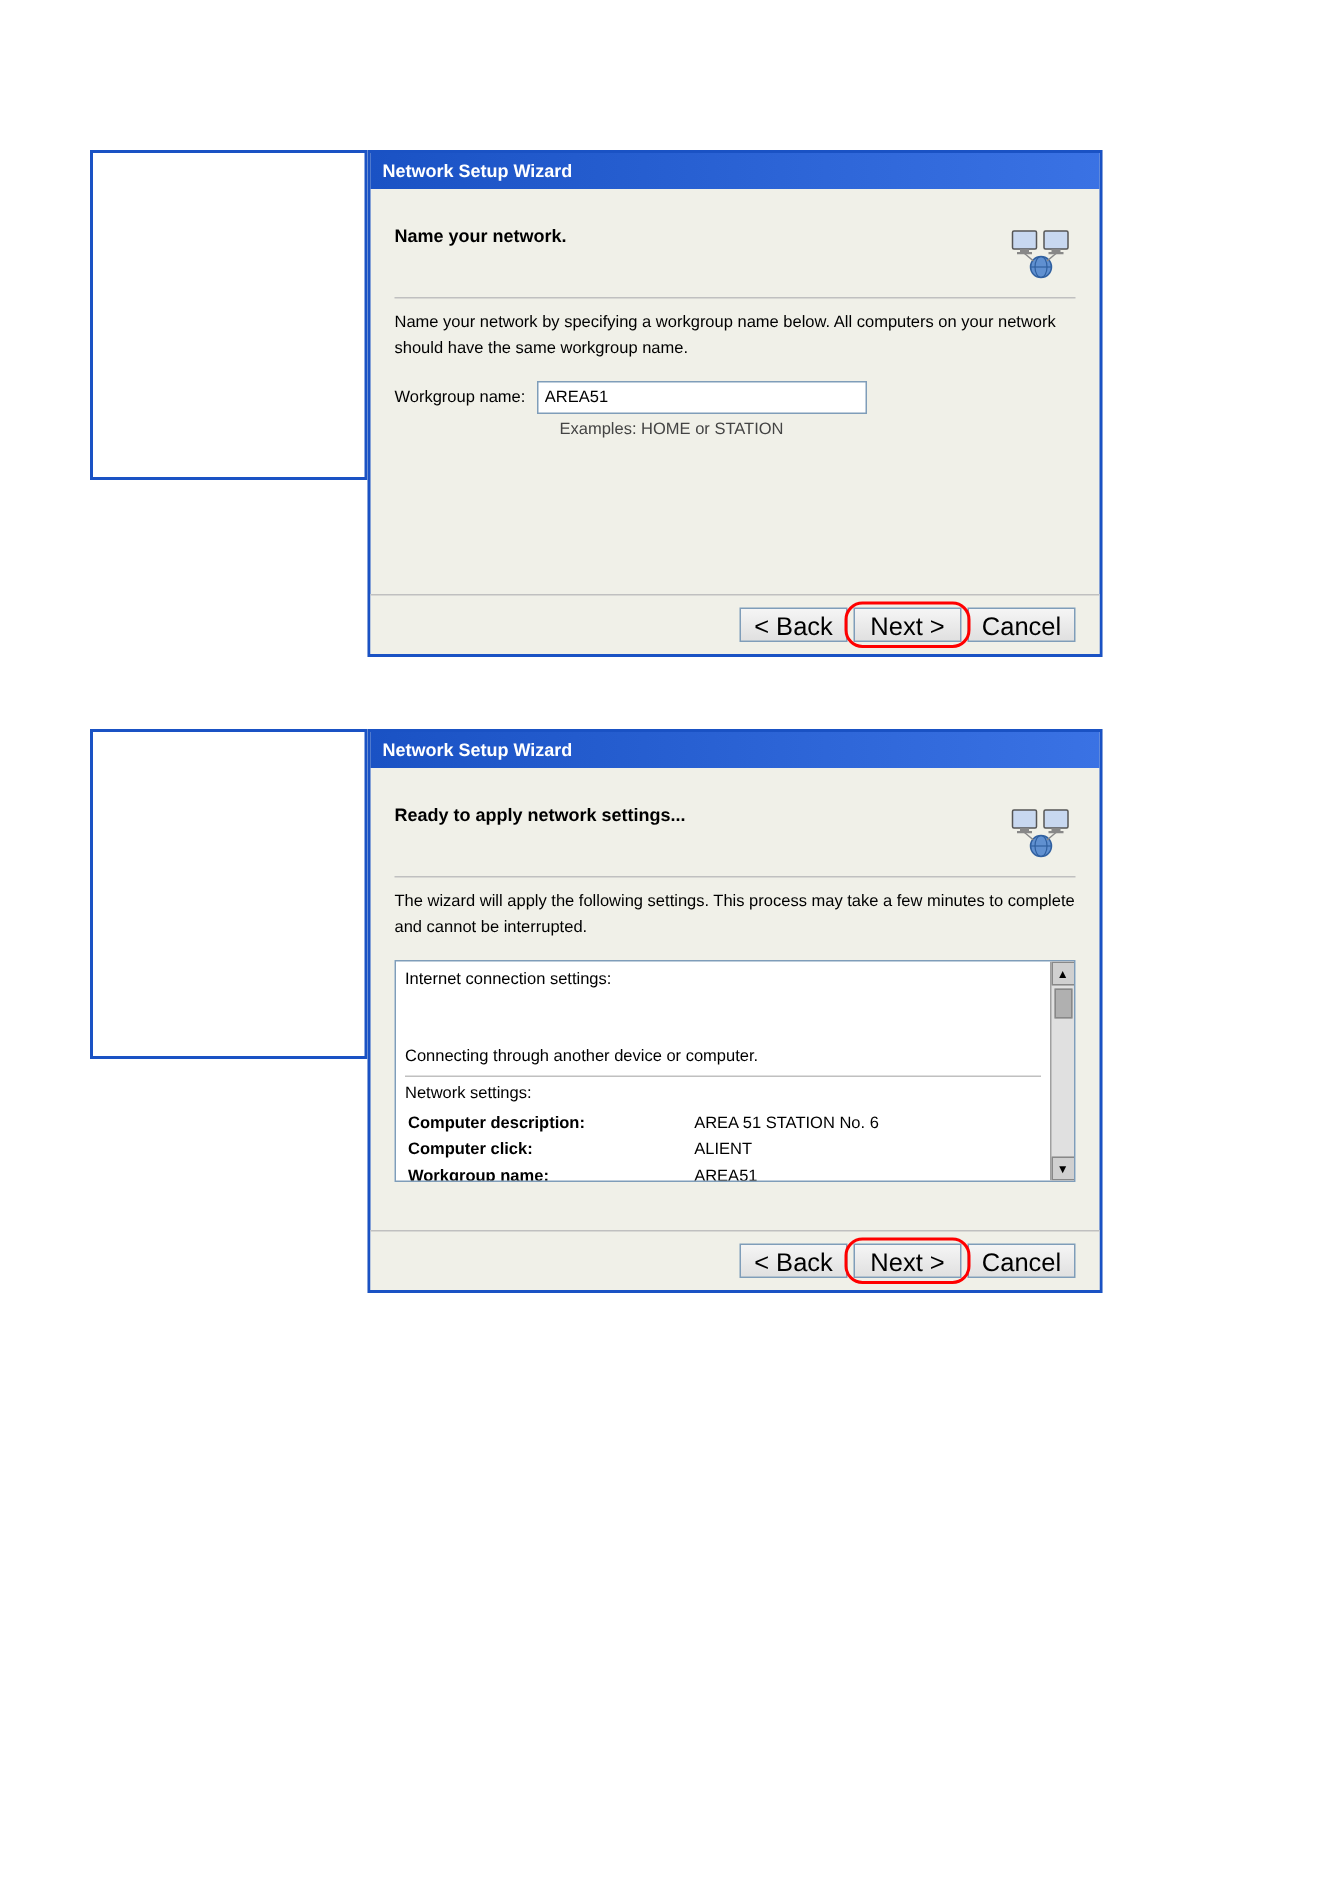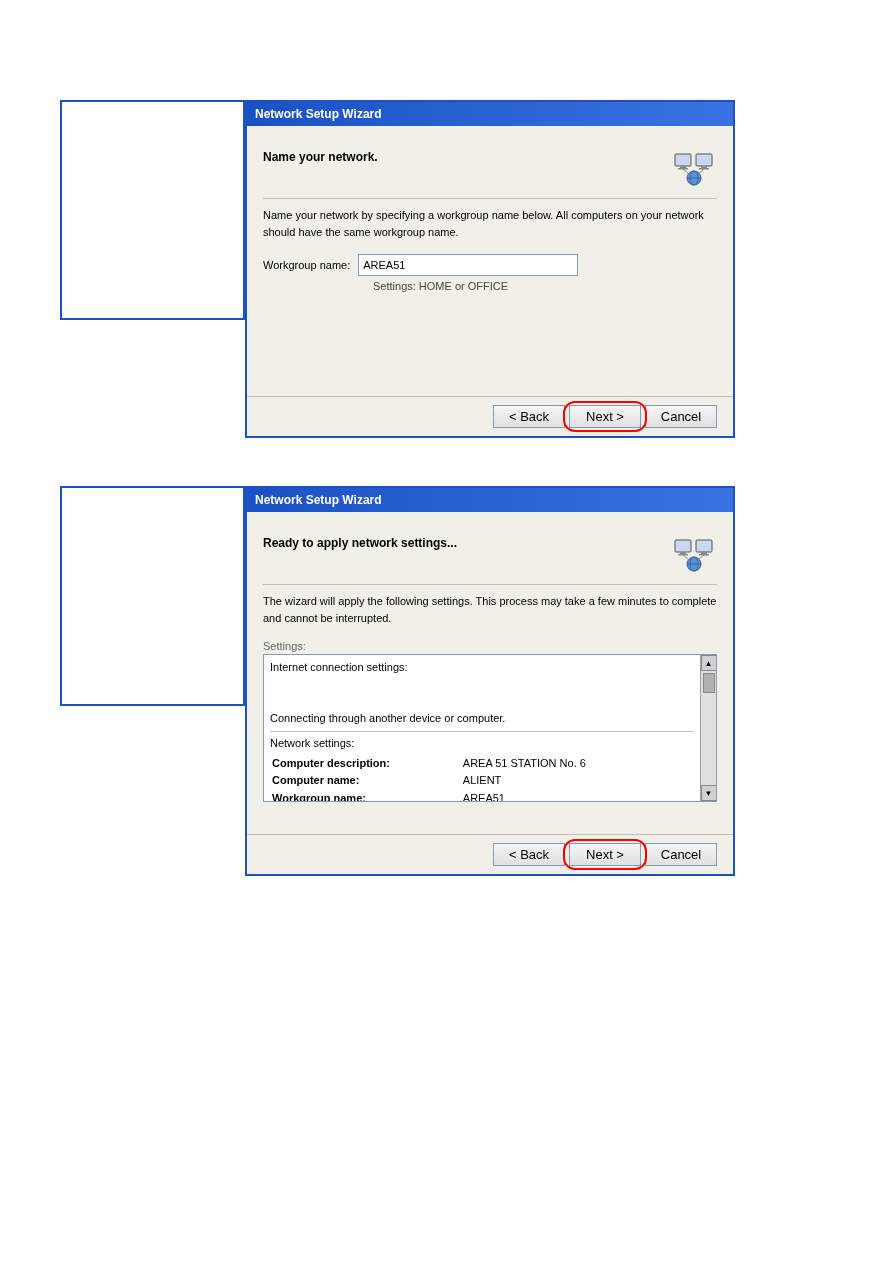--- a/index.html
+++ b/index.html
@@ -125,21 +125,21 @@
       display: flex;
       justify-content: flex-end;
       gap: 4px;
       background: #f0f0e8;
     }
 
     .wizard-button {
       min-width: 72px;
       height: 23px;
       padding: 2px 8px;
-      font-size: 13px;
+      font-size: 17px;
       font-family: Tahoma, Arial, sans-serif;
       background: linear-gradient(to bottom, #f5f5f5, #e0e0e0);
       border: 1px solid #7f9db9;
       cursor: pointer;
       color: #000;
     }
 
     .next-button-highlighted {
       position: relative;
     }
@@ -272,21 +272,21 @@
             </svg>
           </div>
         </div>
 
         <div class="wizard-description">Name your network by specifying a workgroup name below. All computers on your network should have the same workgroup name.</div>
 
         <div class="form-row">
           <span class="form-label">Workgroup name:</span>
           <input class="form-input" type="text" value="AREA51" style="">
         </div>
-        <div class="form-example">Settings: HOME or OFFICE</div>
+        <div class="form-example">Examples: HOME or STATION</div>
 
         <div style="height: 80px;"></div>
       </div>
 
       <div class="wizard-footer">
         <button class="wizard-button">&lt; Back</button>
         <div class="next-button-highlighted">
           <button class="wizard-button">Next &gt;</button>
         </div>
         <button class="wizard-button">Cancel</button>
@@ -316,36 +316,35 @@
               <ellipse cx="20" cy="26" rx="4" ry="7" fill="none" stroke="#3060a0" stroke-width="0.8"></ellipse>
               <line x1="13" y1="26" x2="27" y2="26" stroke="#3060a0" stroke-width="0.8"></line>
               <line x1="9" y1="17" x2="15" y2="22" stroke="#888" stroke-width="1"></line>
               <line x1="30" y1="17" x2="24" y2="22" stroke="#888" stroke-width="1"></line>
             </svg>
           </div>
         </div>
 
         <div class="wizard-description">The wizard will apply the following settings. This process may take a few minutes to complete and cannot be interrupted.</div>
 
-        <div class="settings-label">Settings:</div>
 
         <div class="settings-box">
           <div class="settings-content">
             <div style="margin-bottom:2px;">Internet connection settings:</div>
             <div style="margin-bottom:4px;margin-top:33px;">Connecting through another device or computer.</div>
             <hr class="settings-divider">
             <div style="margin-bottom:2px;">Network settings:</div>
             <table class="settings-table">
               <tbody>
                   <tr>
                 <td>Computer description:</td>
                 <td>AREA 51 STATION No. 6</td>
               </tr>
               <tr>
-                <td>Computer name:</td>
+                <td>Computer click:</td>
                 <td>ALIENT</td>
               </tr>
               <tr>
                 <td>Workgroup name:</td>
                 <td>AREA51</td>
               </tr>
             </tbody>
               </table>
           </div>
           <div class="settings-scrollbar">

